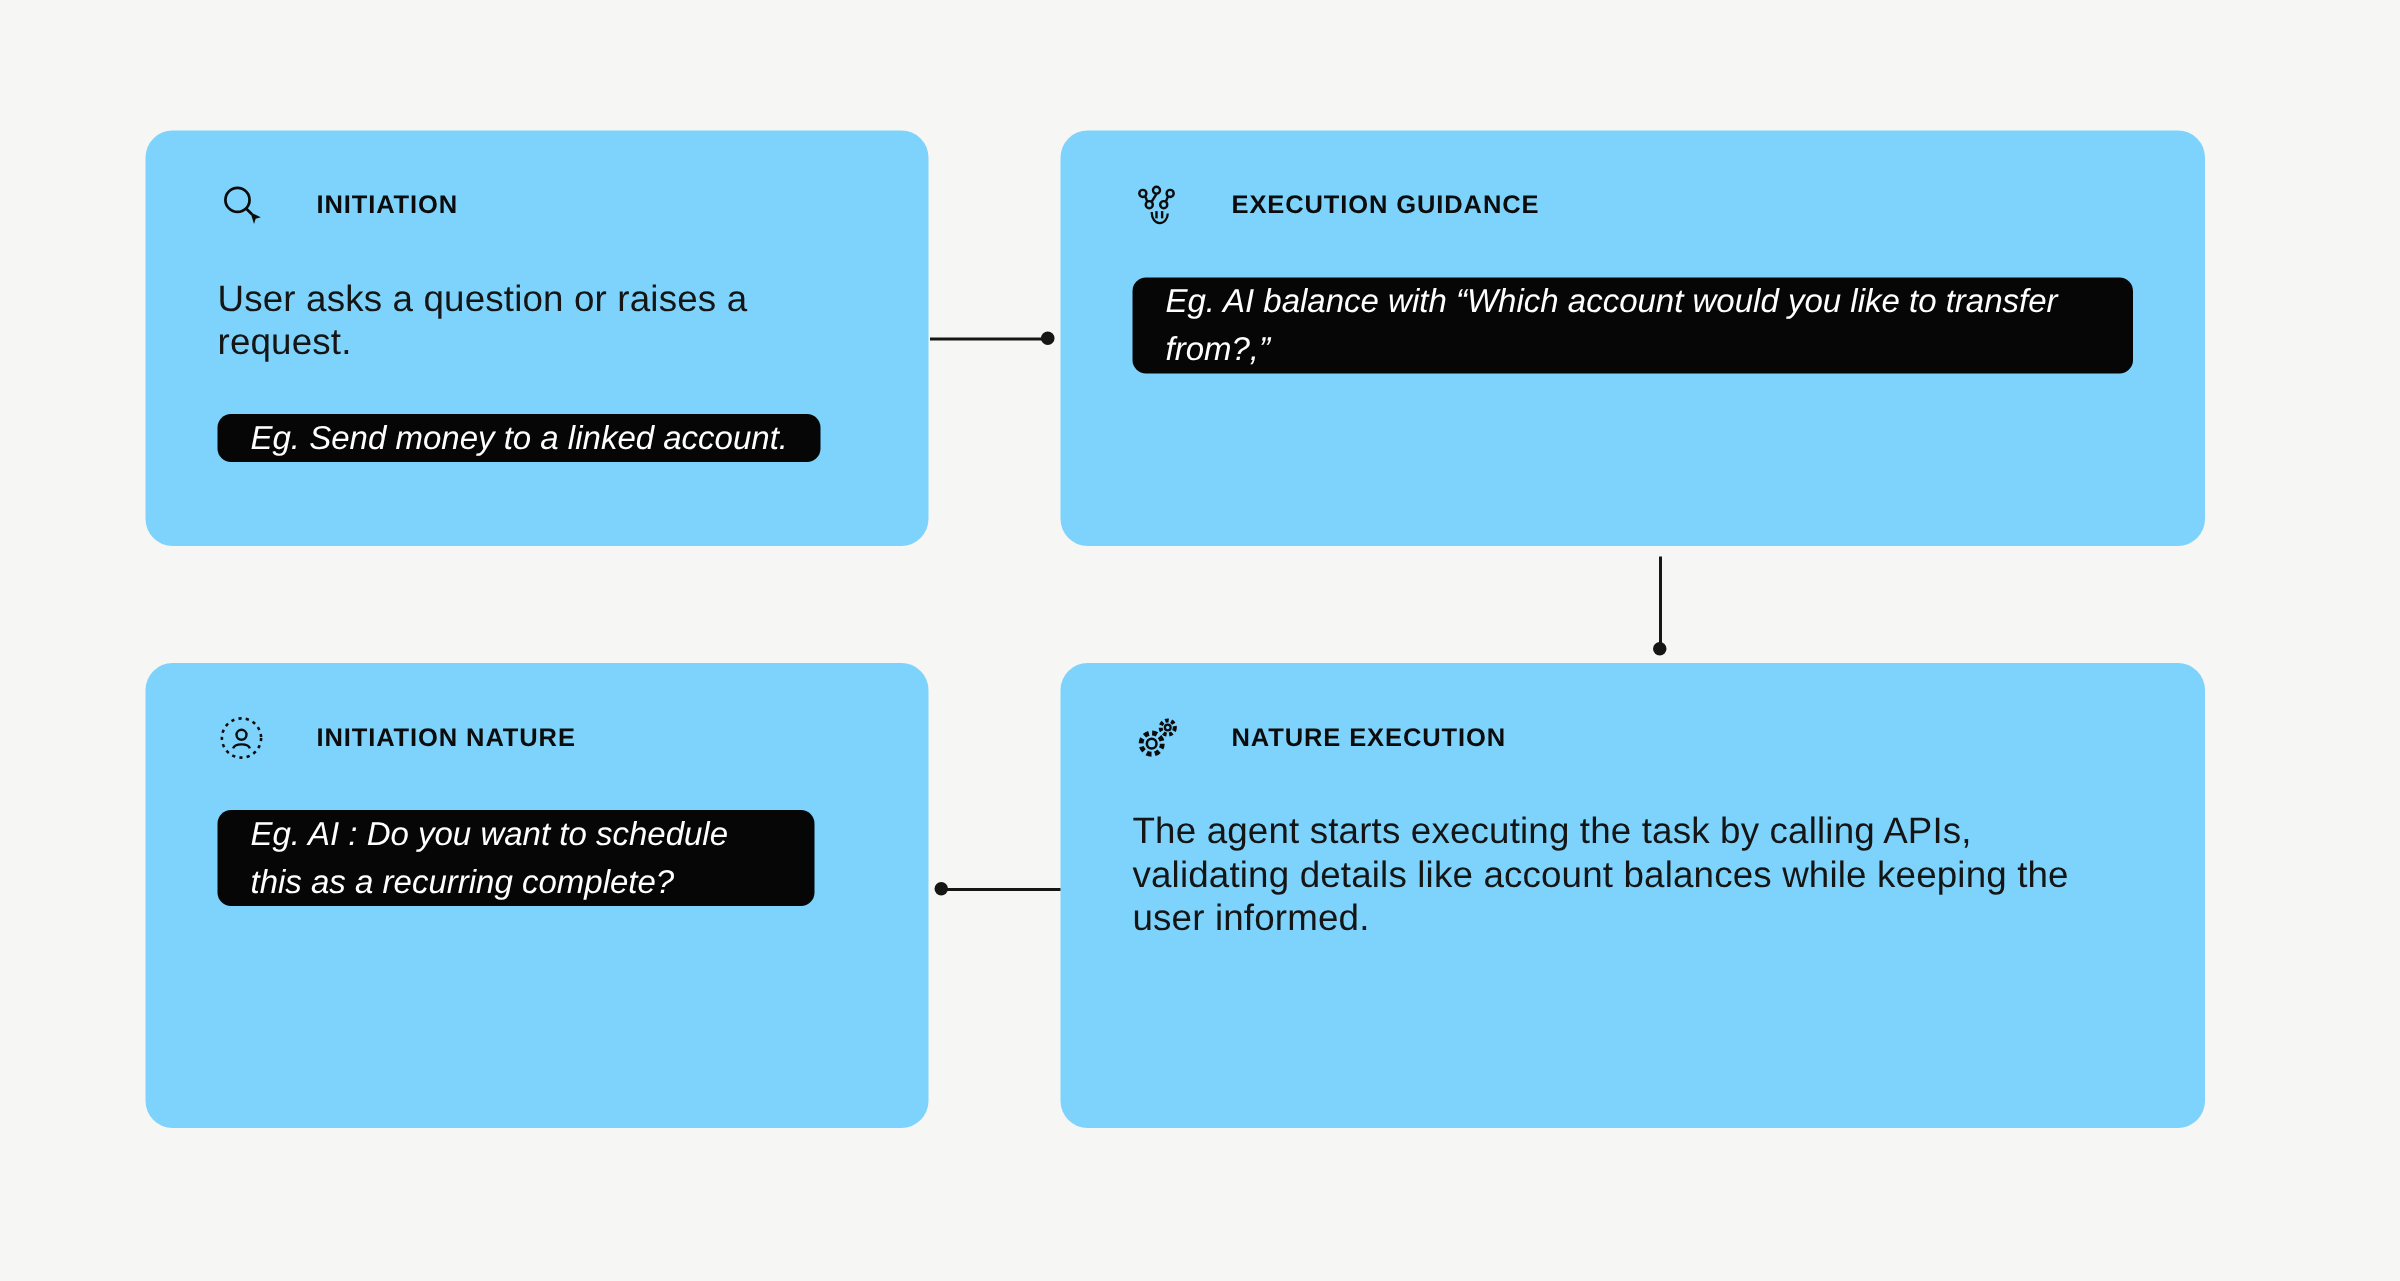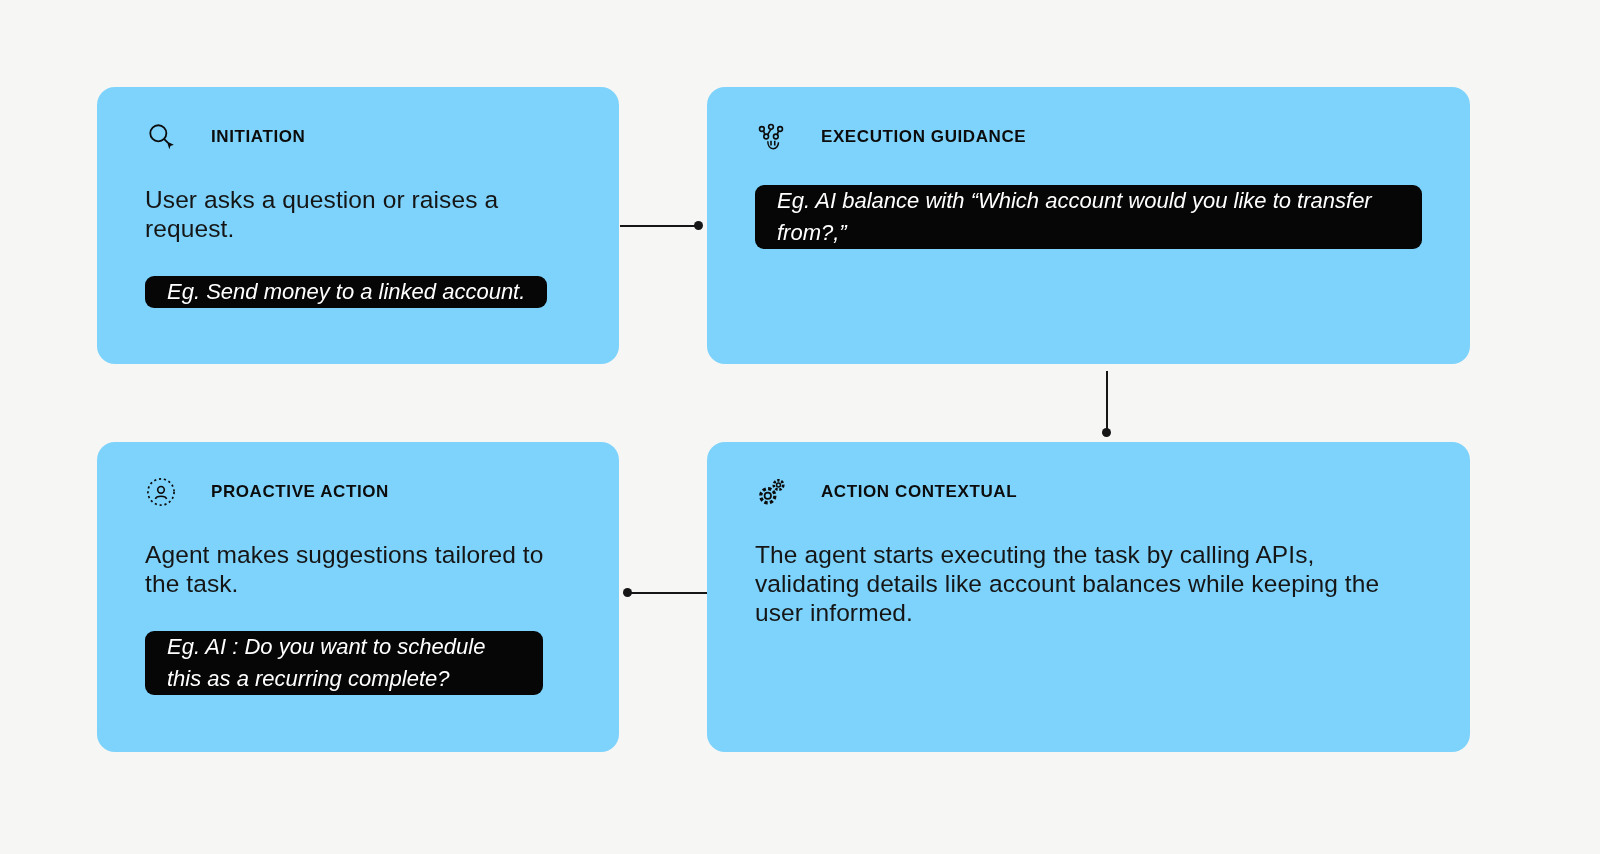--- a/index.html
+++ b/index.html
@@ -114,37 +114,36 @@
 
   <div class="card card-3">
     <div class="card-header">
       <span class="icon">
         <svg viewBox="0 0 28 28" fill="none" stroke="currentColor" stroke-width="1.5">
           <circle cx="14" cy="14" r="12.2" stroke-dasharray="2 2.6" stroke-width="1.6"></circle>
           <circle cx="14" cy="12" r="3.1"></circle>
           <path d="M8.8 20.5 c1 -3.4 9.4 -3.4 10.4 0"></path>
         </svg>
       </span>
-      <span class="card-title">PROACTIVE ACTION</span>
+      <span class="card-title">INITIATION NATURE</span>
     </div>
-    <p class="card-body">Agent makes suggestions tailored to the task.</p>
     <div class="pill">Eg. AI : Do you want to schedule this as a recurring complete?</div>
   </div>
 
   <div class="card card-4">
     <div class="card-header">
       <span class="icon">
         <svg viewBox="0 0 28 28" fill="none" stroke="currentColor">
           <circle cx="11" cy="17.5" r="6.6" stroke-width="3" stroke-dasharray="3.1 2.1"></circle>
           <circle cx="11" cy="17.5" r="3" stroke-width="1.6"></circle>
           <circle cx="21" cy="7.5" r="4.4" stroke-width="2.5" stroke-dasharray="2.2 1.6"></circle>
           <circle cx="21" cy="7.5" r="1.8" stroke-width="1.4"></circle>
         </svg>
       </span>
-      <span class="card-title">ACTION CONTEXTUAL</span>
+      <span class="card-title">NATURE EXECUTION</span>
     </div>
     <p class="card-body">The agent starts executing the task by calling APIs, validating details like account balances while keeping the user informed.</p>
   </div>
 
   <div class="connector connector-h1">
     <span class="dot"></span>
   </div>
   <div class="connector connector-v1">
     <span class="dot"></span>
   </div>

